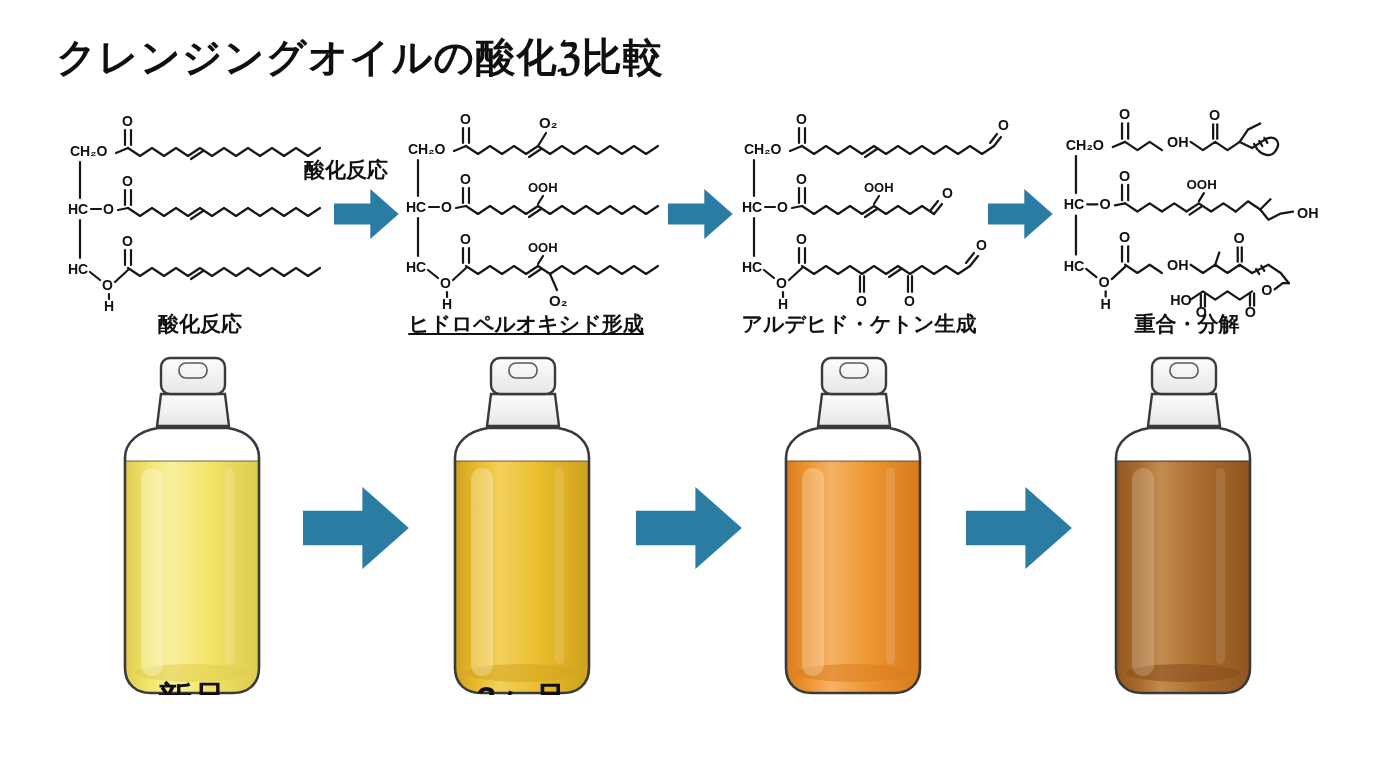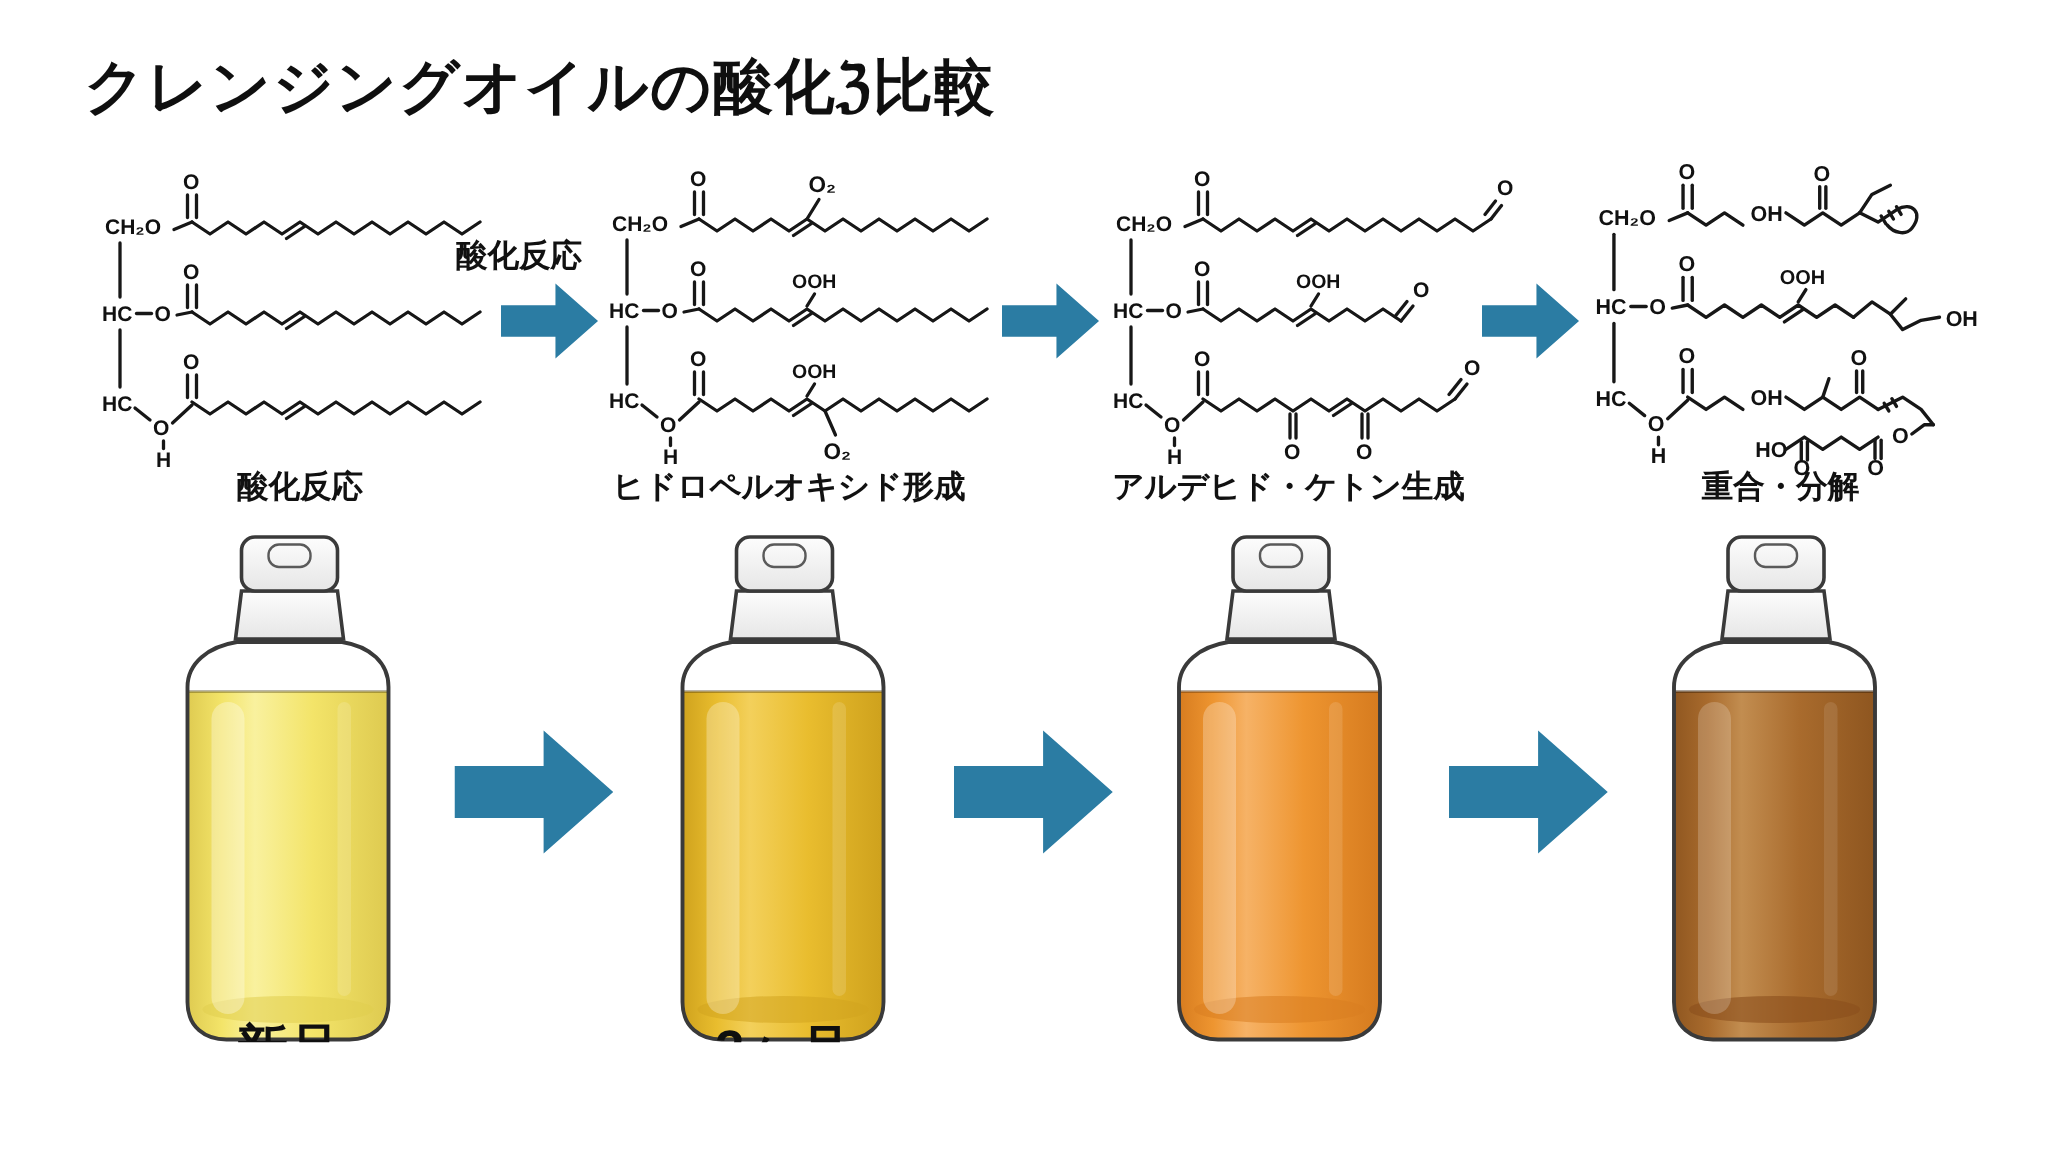--- a/index.html
+++ b/index.html
@@ -269,21 +269,21 @@
       <text x="139" y="209">O</text>
       <line x1="192" y1="186" x2="192" y2="198"></line>
         <line x1="196" y1="186" x2="196" y2="198"></line>
       <text x="187" y="209">O</text>
       <text x="203" y="188">O</text>
       <path d="M216,182 L224,176 L230,176"></path>
     </g>
   </svg>
 
   <div class="abs caption" style="left:60px;top:310px;width:280px;">酸化反応</div>
-  <div class="abs caption" style="left:380px;top:310px;width:292px;">ヒドロペルオキシド形成</div>
+  <div class="abs caption" style="left:380px;top:310px;width:292px;text-decoration:underline;">ヒドロペルオキシド形成</div>
   <div class="abs caption" style="left:1058px;top:310px;width:258px;">重合・分解</div>
   <div class="abs caption" style="left:718px;top:310px;width:282px;">アルデヒド・ケトン生成</div>
 
   <svg class="abs" style="left:107px;top:352px;" width="170" height="350" viewBox="0 0 170 350">
     <path d="M18,106 C18,90 32,79 51,76 L121,76 C140,79 152,90 152,106 L152,316 C152,333 140,341 126,341 L44,341 C30,341 18,333 18,316 Z" fill="#ffffff"></path>
     <g clip-path="url(#bodyclip)">
       <rect x="16" y="109" width="138" height="234" fill="url(#liq0)"></rect>
       <ellipse cx="85" cy="321" rx="57" ry="9" opacity="0.55" fill="#e0cd4f"></ellipse>
       <rect x="34" y="116" width="22" height="208" rx="11" fill="#ffffff" opacity="0.32"></rect>
       <rect x="118" y="116" width="9" height="196" rx="4.5" fill="#ffffff" opacity="0.15"></rect>

